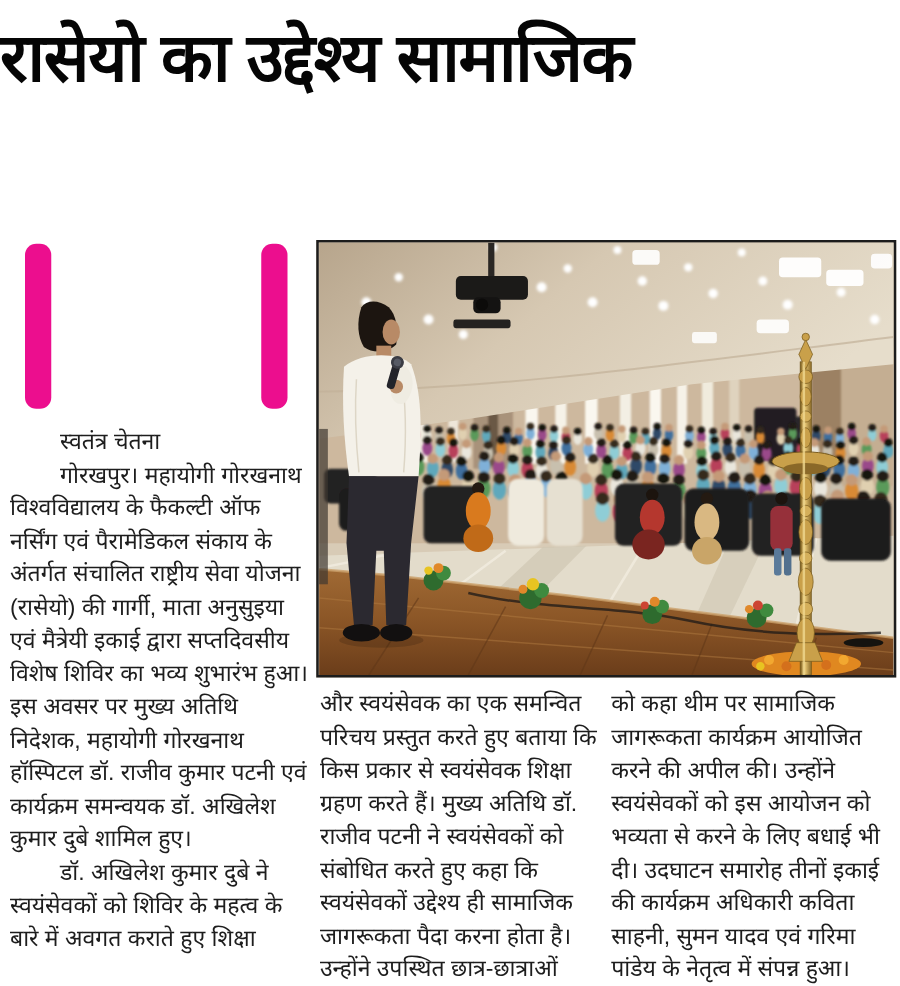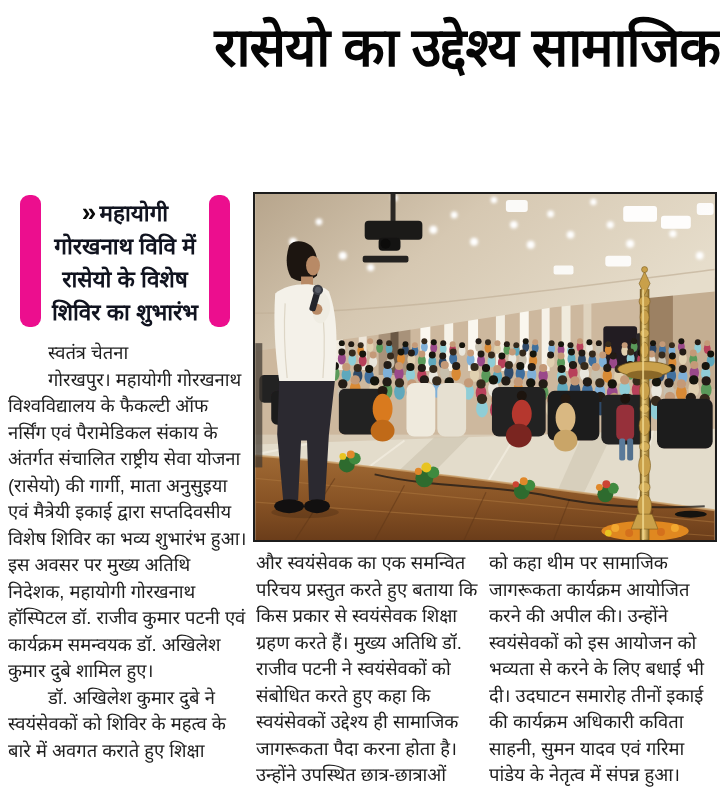--- a/index.html
+++ b/index.html
@@ -1,19 +1,19 @@
 <!DOCTYPE html>
 <html><head>
 <meta charset="utf-8">
 <style>
   html,body{margin:0;padding:0;background:#ffffff;}
   .page{position:relative;width:720px;height:789px;background:#ffffff;overflow:hidden;
         font-family:"Liberation Sans",sans-serif;color:#1c1c1c;}
   
-  .headline{position:absolute;left:0;top:6px;width:720px;text-align:right;
+  .headline{position:absolute;left:0;top:6px;width:720px;text-align:left;
             font-weight:800;color:#050505;line-height:82px;font-size:54px;
             letter-spacing:-1px;white-space:nowrap;}
   
   .hbox{position:absolute;left:20px;top:195px;width:210px;height:132px;}
   .hbox .pill{position:absolute;top:0;width:21px;height:132px;border-radius:9px;background:#ec0e8e;}
   .hbox .pill.left{left:0;}
   .hbox .pill.right{right:0;}
   .hbox .htext{position:absolute;left:23px;right:23px;top:1px;
                font-size:22.5px;font-weight:700;color:#10131f;
                text-align:center;line-height:33px;}
@@ -36,24 +36,20 @@
 
 <div class="page">
 
   <div class="headline">
     <div>रासेयो का उद्देश्य सामाजिक</div>
   </div>
 
   <div class="hbox">
     <div class="pill left"></div>
     <div class="pill right"></div>
-    <div class="htext">
-      <span class="marker">»</span>
-      <span>महायोगी गोरखनाथ विवि में रासेयो के विशेष शिविर का शुभारंभ</span>
-    </div>
   </div>
 
   <div class="photo">
     <svg viewBox="0 0 462 348" xmlns="http://www.w3.org/2000/svg">
       <defs>
         <linearGradient id="ceil" x1="0" y1="0" x2="1" y2="0.4">
           <stop offset="0" stop-color="#b7a58c"></stop>
             <stop offset="0.45" stop-color="#d6c8b2"></stop>
             <stop offset="1" stop-color="#e6ddcb"></stop>
         </linearGradient>

